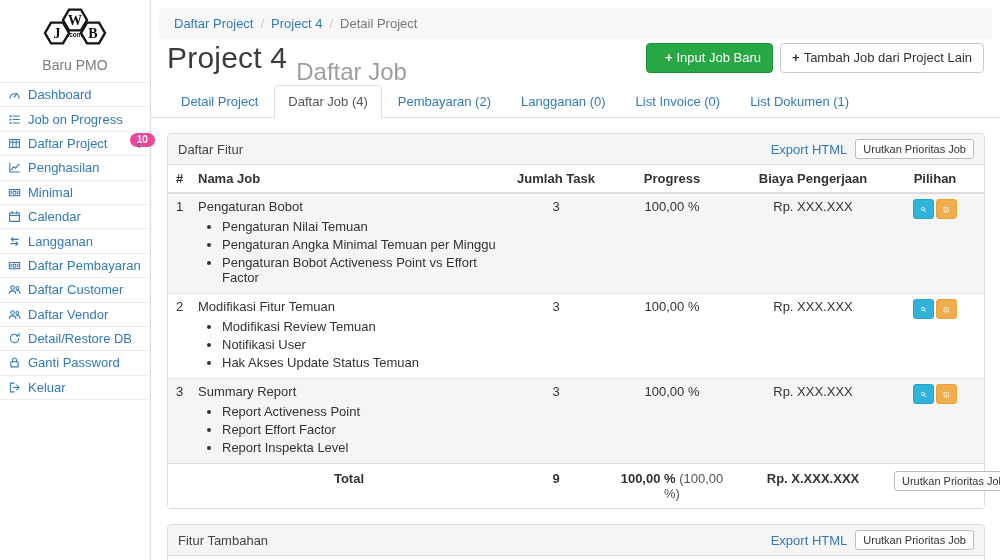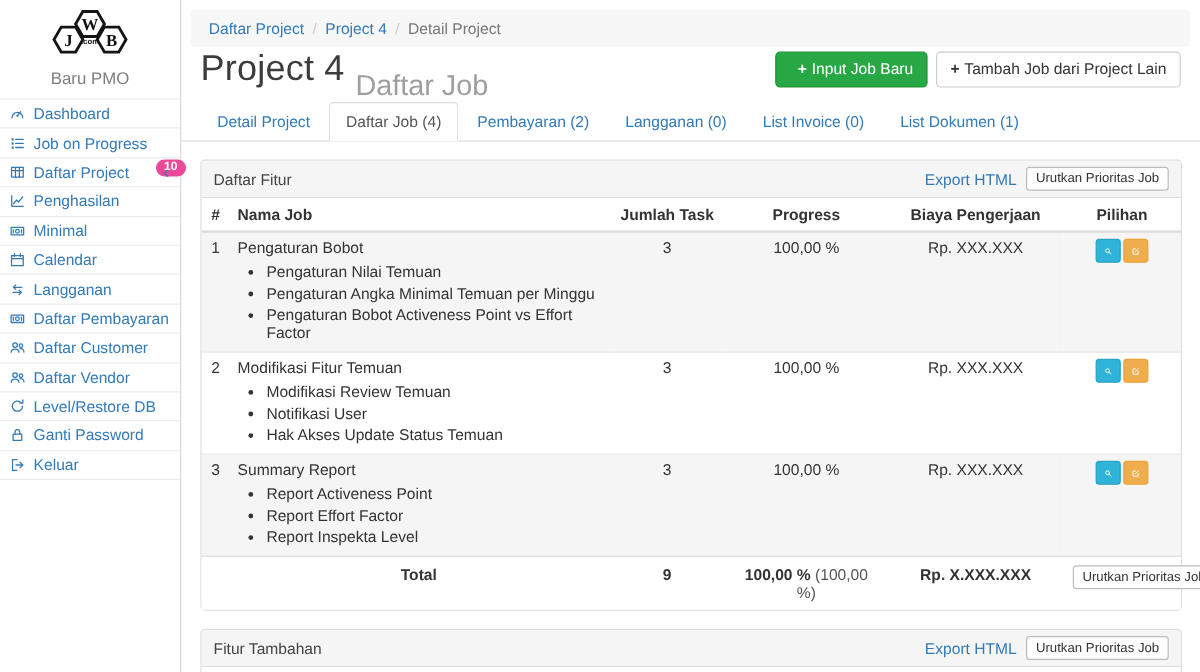--- a/index.html
+++ b/index.html
@@ -224,21 +224,21 @@
         </span>
         <span class="slabel">Daftar Vendor</span>
       </div>
       <div class="side-item">
         <span class="sicon">
           <svg width="13" height="13" viewBox="0 0 16 16" fill="none" stroke="currentColor" stroke-width="1.3" stroke-linecap="round" stroke-linejoin="round">
             <path d="M13.2 8 a5.2 5.2 0 1 1-1.7-3.9"></path>
             <polyline points="13.6,1.6 13.6,4.8 10.4,4.8"></polyline>
           </svg>
         </span>
-        <span class="slabel">Level/Restore DB</span>
+        <span class="slabel">Detail/Restore DB</span>
       </div>
       <div class="side-item">
         <span class="sicon">
           <svg width="13" height="13" viewBox="0 0 16 16" fill="none" stroke="currentColor" stroke-width="1.3" stroke-linecap="round" stroke-linejoin="round">
             <rect x="3.6" y="7" width="8.8" height="6.4"></rect>
             <path d="M5.6 7 V4.9 a2.4 2.4 0 0 1 4.8 0 V7"></path>
           </svg>
         </span>
         <span class="slabel">Ganti Password</span>
       </div>

